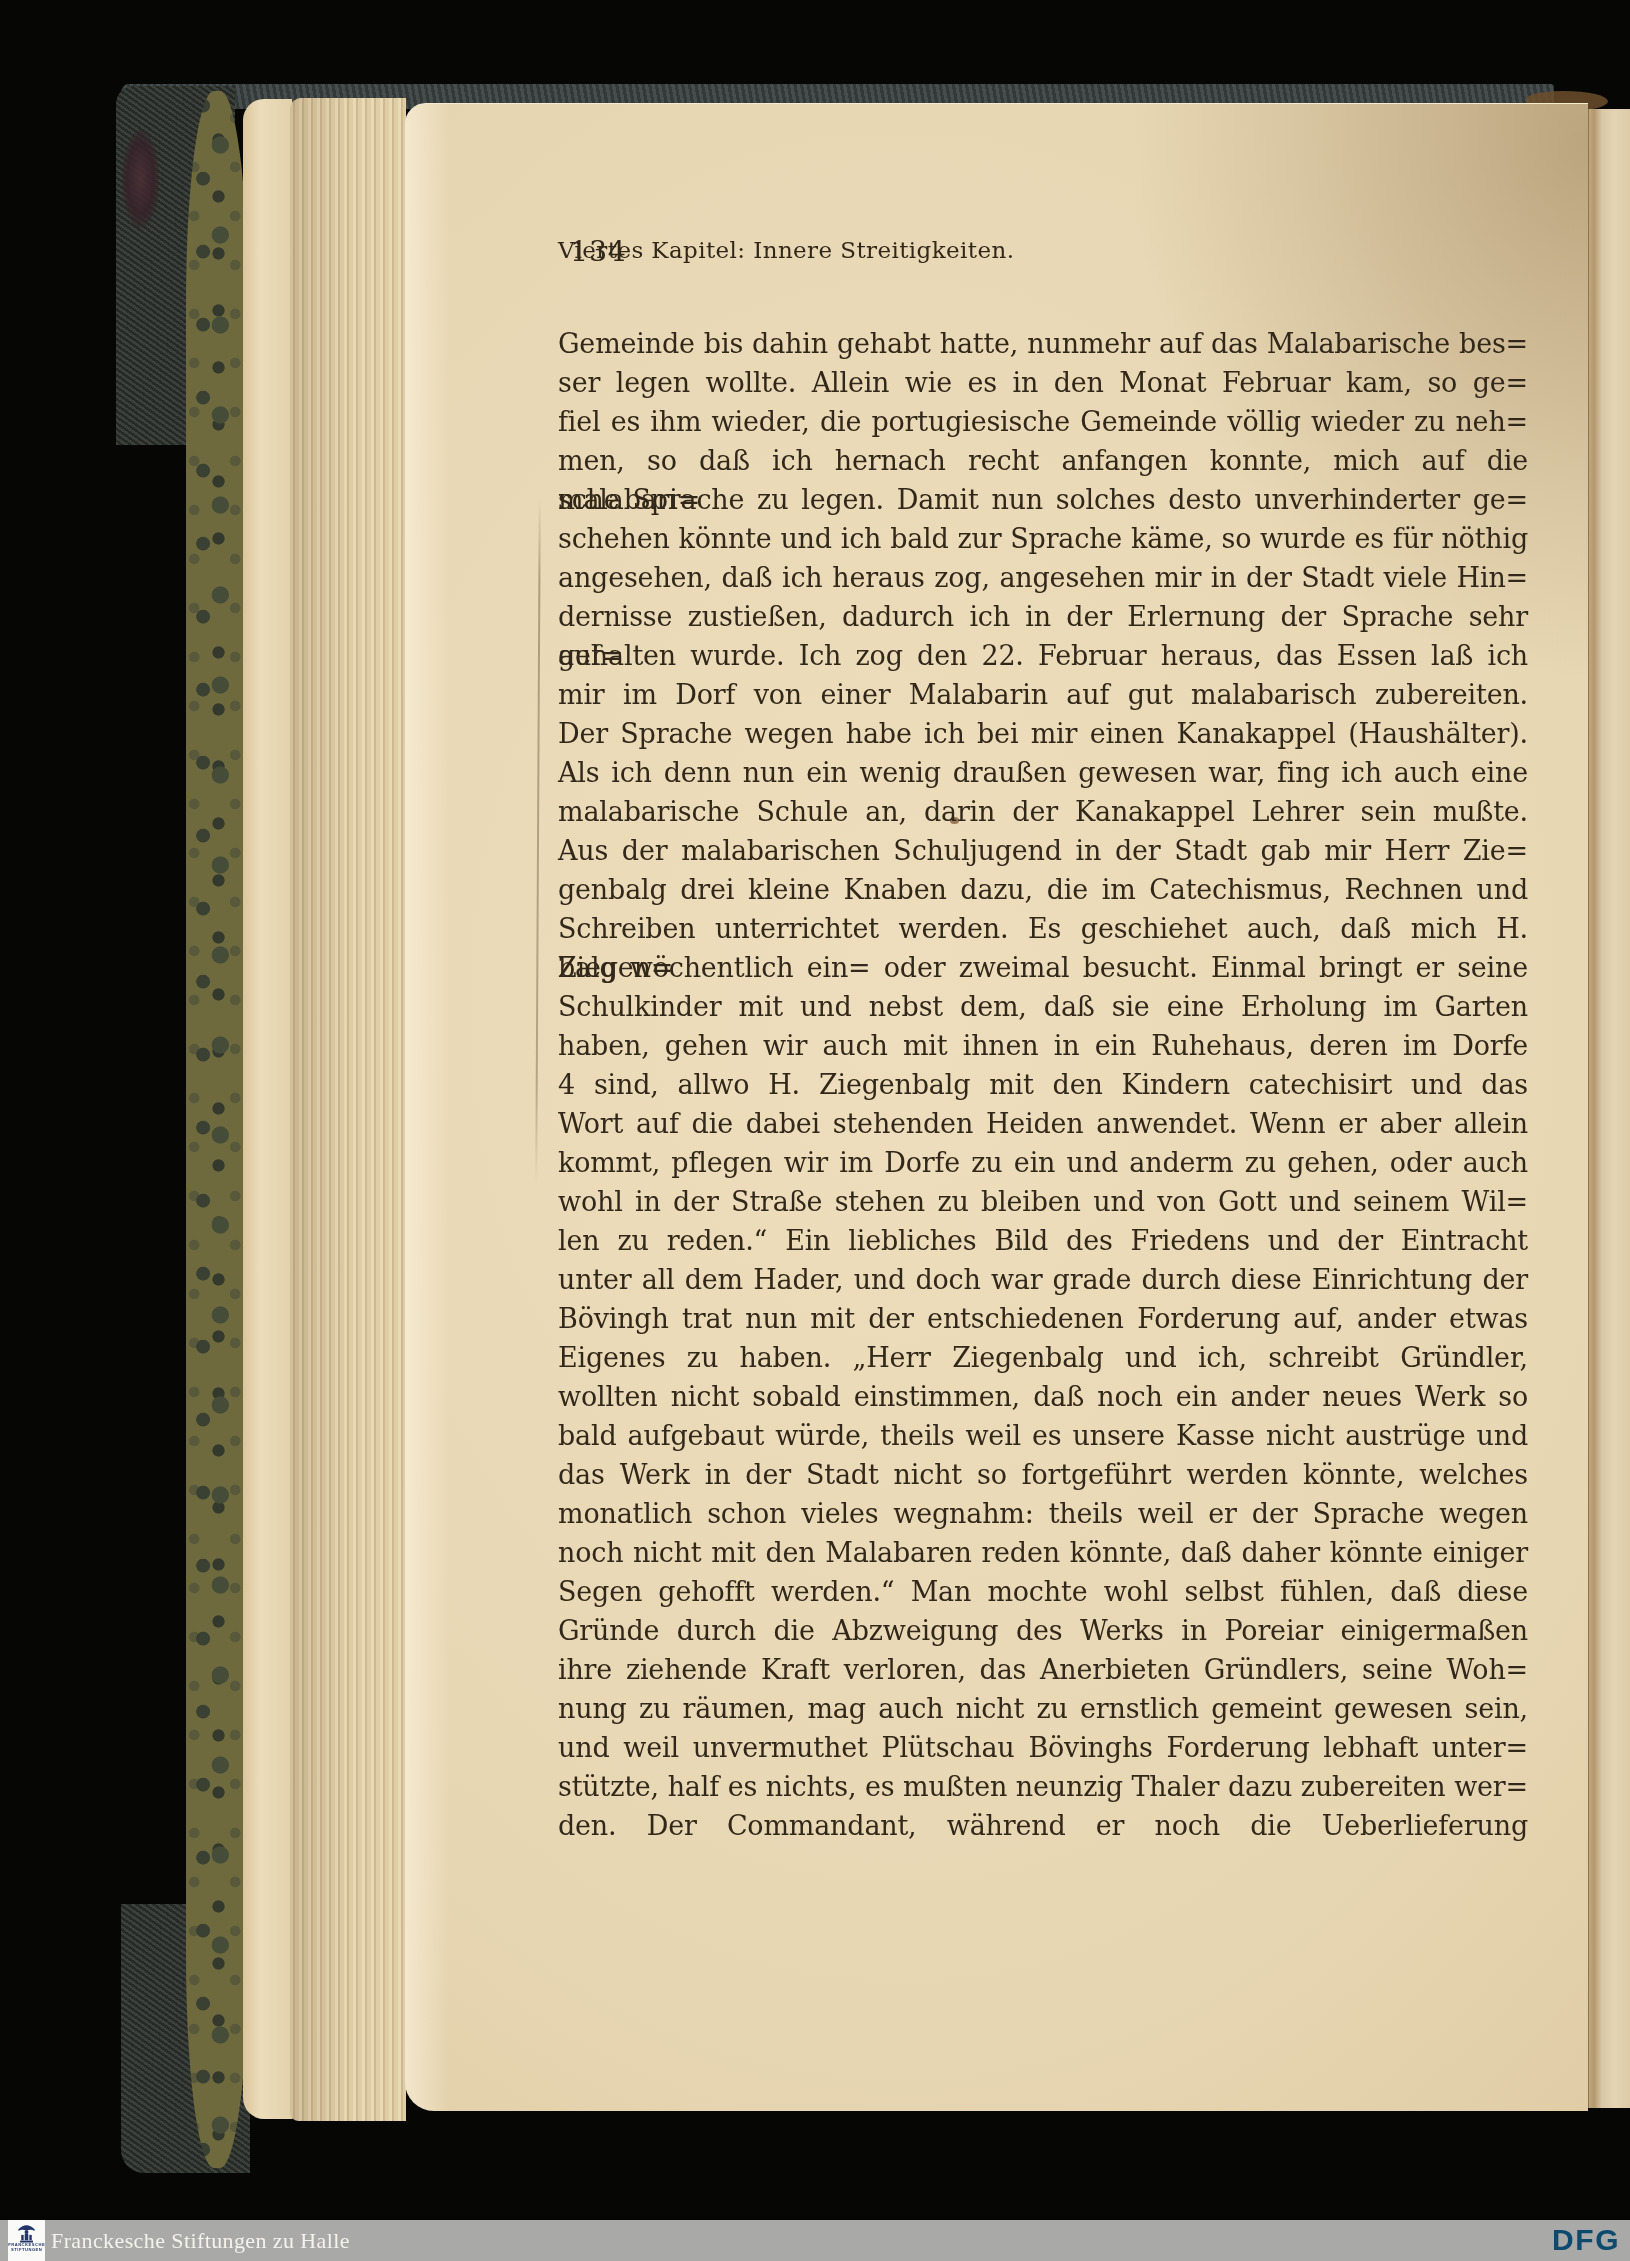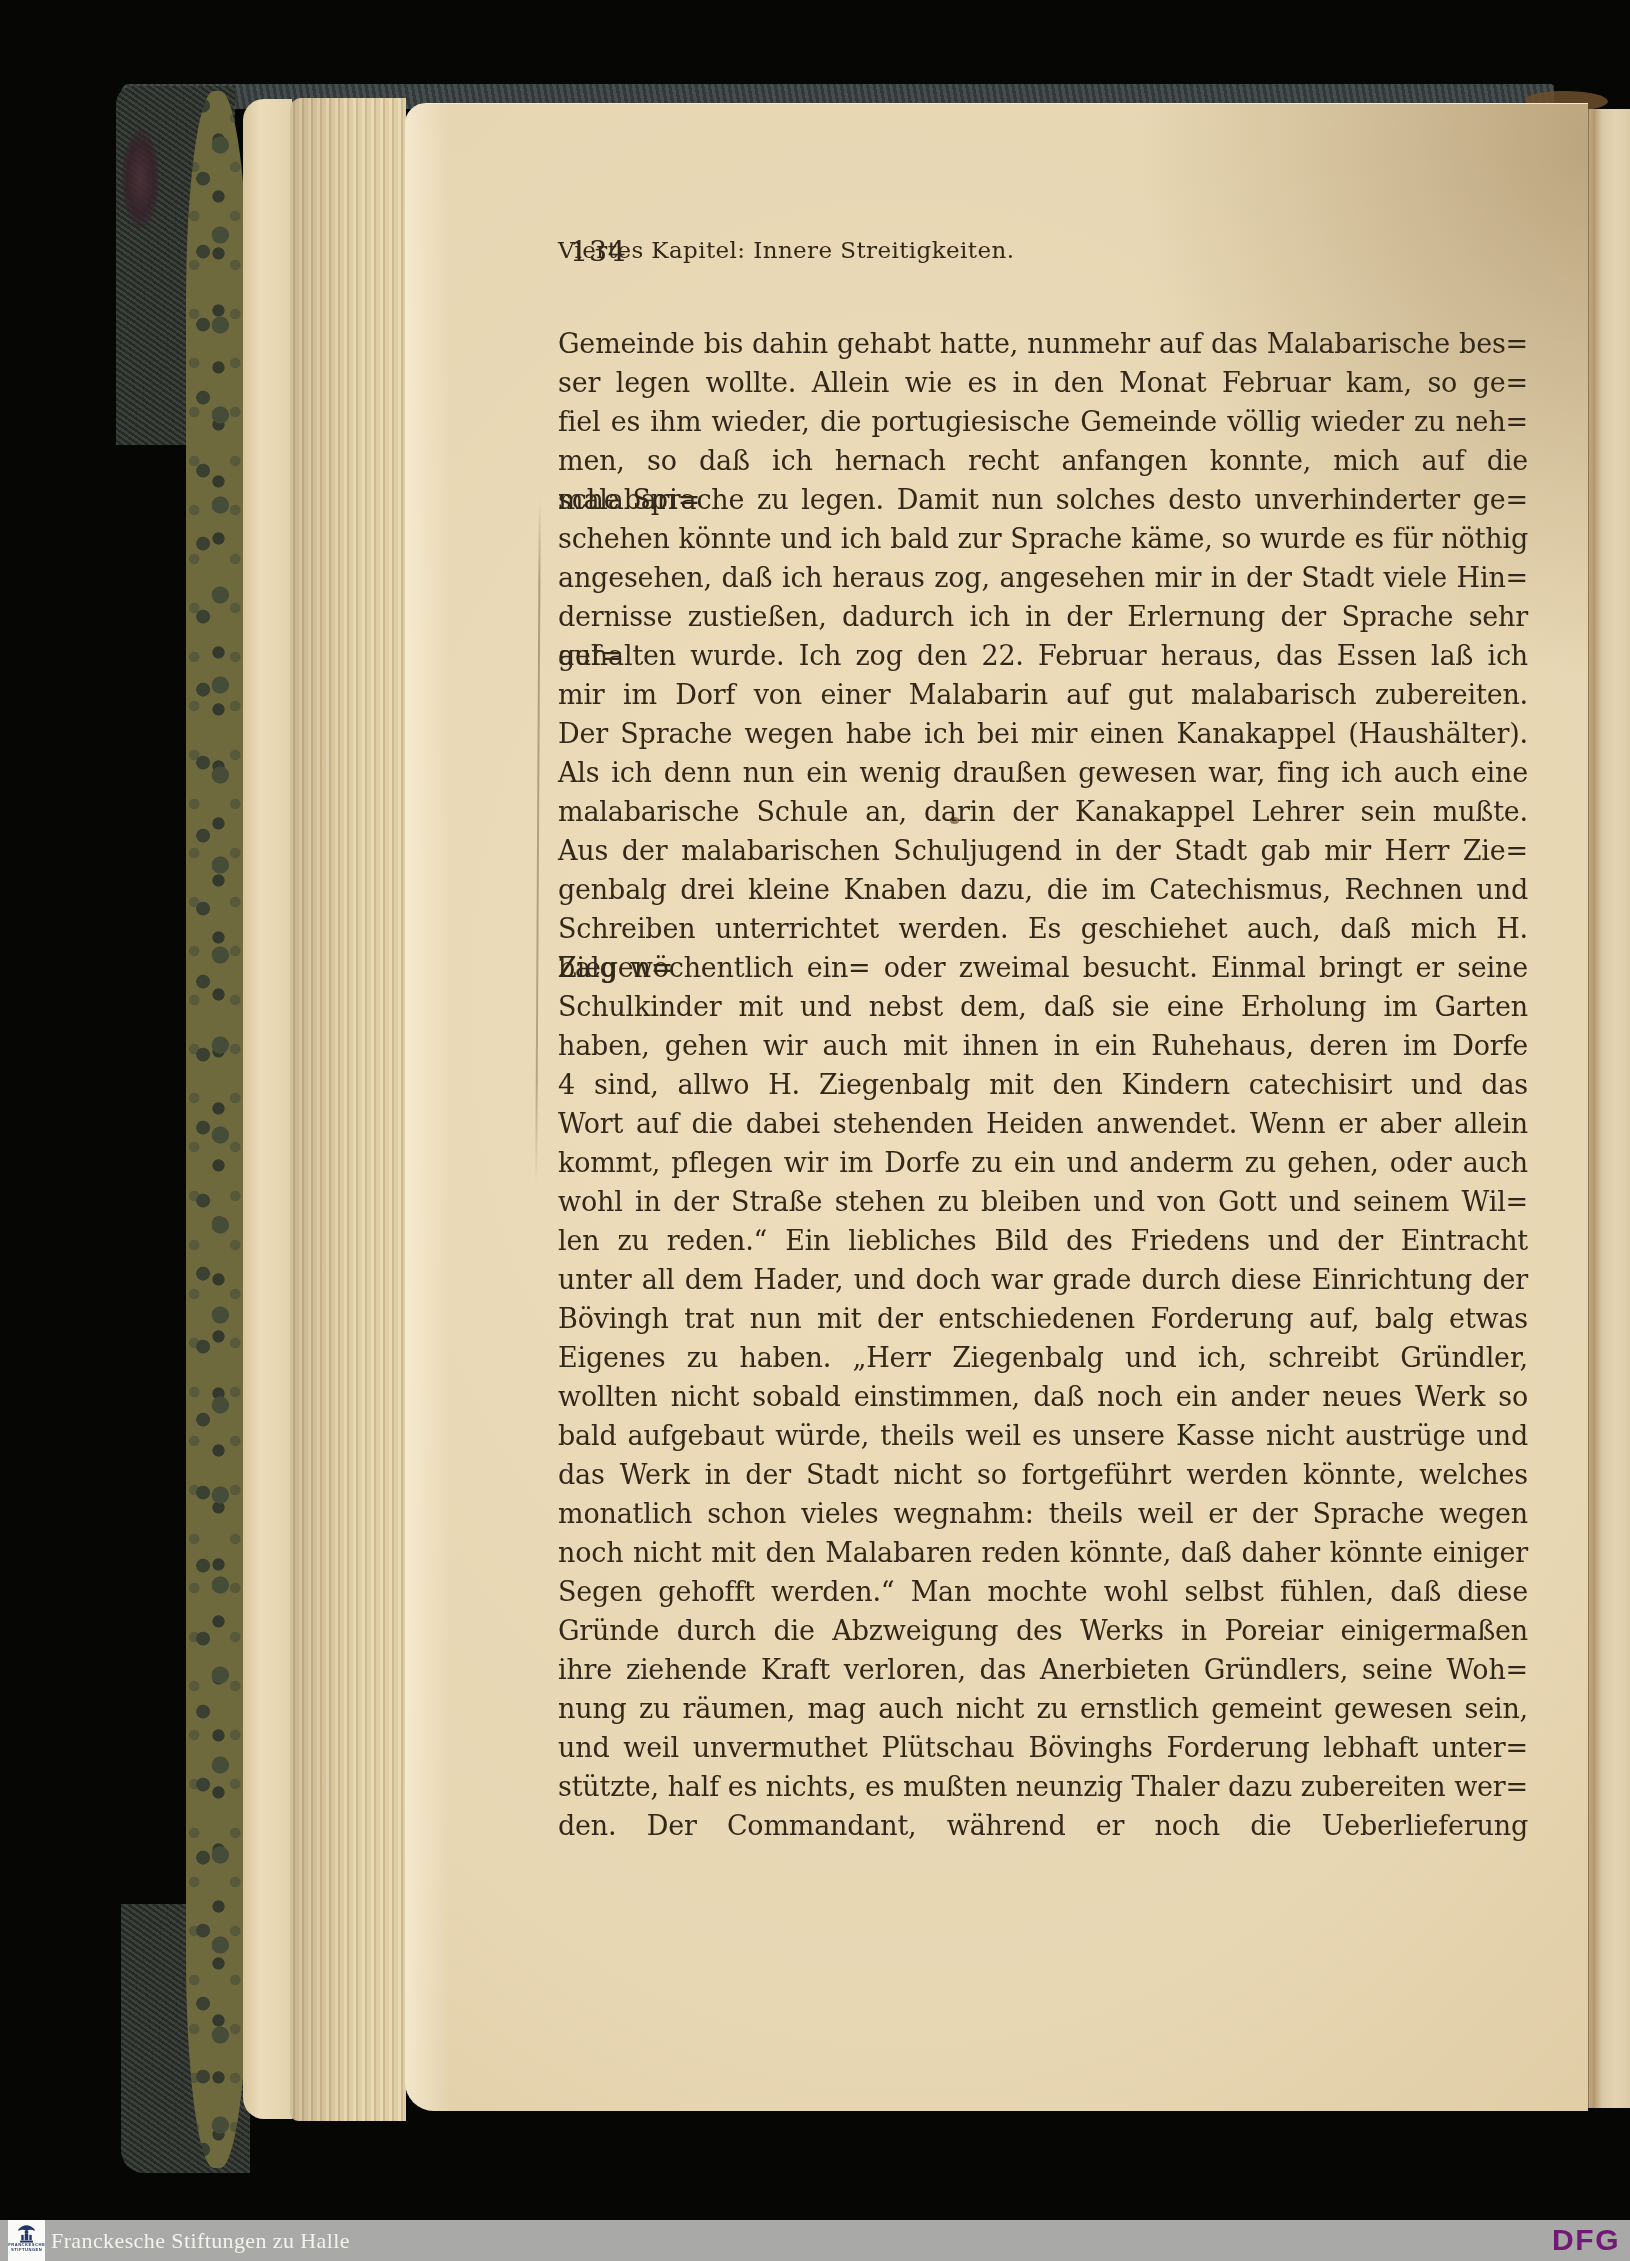--- a/index.html
+++ b/index.html
@@ -126,21 +126,21 @@
     color:var(--logo-blue); text-align:center;
   }
   .institution{
     position:absolute; left:51px; top:0; height:42px; line-height:42px;
     font-family:"Liberation Serif", serif; font-size:22px;
     color:var(--bar-text); letter-spacing:0.4px;
   }
   .dfg{
     position:absolute; right:9.8px; top:3.3px;
     font-family:"Liberation Sans", sans-serif; font-weight:700;
-    font-size:30px; color:#701a75; letter-spacing:1.6px;
+    font-size:30px; color:#0c4a6e; letter-spacing:1.6px;
   }
 </style>
 </head>
 <body>
 
 <div class="scene">
 
   <div class="cover-top"></div>
   <div class="damage-spot"></div>
   <div class="cloth-top"></div>
@@ -178,21 +178,21 @@
       <div class="text-line">Schreiben unterrichtet werden.  Es geschiehet auch, daß mich H. Ziegen=</div>
       <div class="text-line">balg wöchentlich ein= oder zweimal besucht.  Einmal bringt er seine</div>
       <div class="text-line">Schulkinder mit und nebst dem, daß sie eine Erholung im Garten</div>
       <div class="text-line">haben, gehen wir auch mit ihnen in ein Ruhehaus, deren im Dorfe</div>
       <div class="text-line">4 sind, allwo H. Ziegenbalg mit den Kindern catechisirt und das</div>
       <div class="text-line">Wort auf die dabei stehenden Heiden anwendet.  Wenn er aber allein</div>
       <div class="text-line">kommt, pflegen wir im Dorfe zu ein und anderm zu gehen, oder auch</div>
       <div class="text-line">wohl in der Straße stehen zu bleiben und von Gott und seinem Wil=</div>
       <div class="text-line">len zu reden.“  Ein liebliches Bild des Friedens und der Eintracht</div>
       <div class="text-line">unter all dem Hader, und doch war grade durch diese Einrichtung der</div>
-      <div class="text-line">Bövingh trat nun mit der entschiedenen Forderung auf, balg etwas</div>
+      <div class="text-line">Bövingh trat nun mit der entschiedenen Forderung auf, ander etwas</div>
       <div class="text-line">Eigenes zu haben.  „Herr Ziegenbalg und ich, schreibt Gründler,</div>
       <div class="text-line">wollten nicht sobald einstimmen, daß noch ein ander neues Werk so</div>
       <div class="text-line">bald aufgebaut würde, theils weil es unsere Kasse nicht austrüge und</div>
       <div class="text-line">das Werk in der Stadt nicht so fortgeführt werden könnte, welches</div>
       <div class="text-line">monatlich schon vieles wegnahm: theils weil er der Sprache wegen</div>
       <div class="text-line">noch nicht mit den Malabaren reden könnte, daß daher könnte einiger</div>
       <div class="text-line">Segen gehofft werden.“  Man mochte wohl selbst fühlen, daß diese</div>
       <div class="text-line">Gründe durch die Abzweigung des Werks in Poreiar einigermaßen</div>
       <div class="text-line">ihre ziehende Kraft verloren, das Anerbieten Gründlers, seine Woh=</div>
       <div class="text-line">nung zu räumen, mag auch nicht zu ernstlich gemeint gewesen sein,</div>

